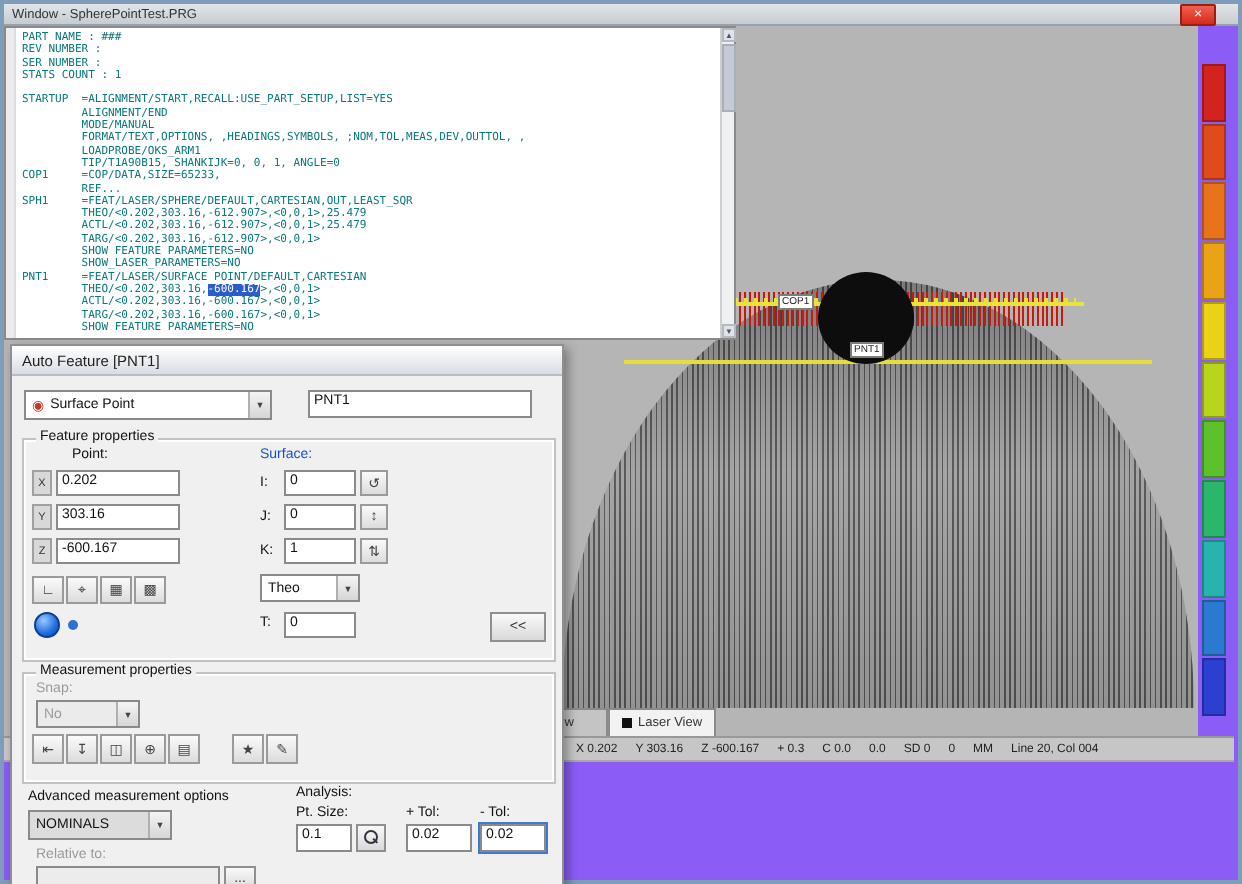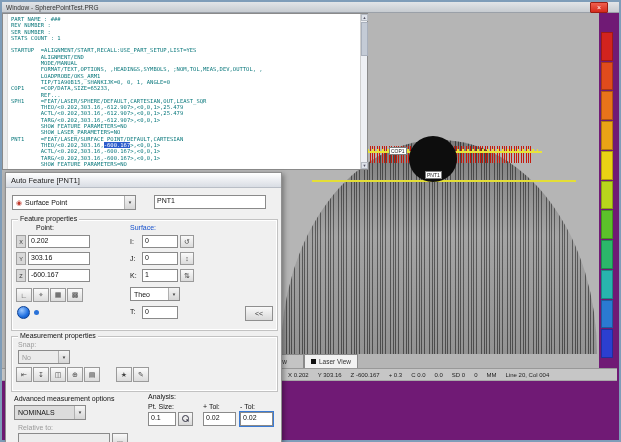--- a/index.html
+++ b/index.html
@@ -1,19 +1,19 @@
 <!DOCTYPE html>
 <html><head>
 <meta charset="utf-8">
 <style>
   * { margin:0; padding:0; box-sizing:border-box; }
   html,body { width:621px; height:442px; }
   body { font-family:"Liberation Sans",sans-serif; background:#888; }
 
-  .app { position:relative; width:621px; height:442px; background:#701a75;
+  .app { position:relative; width:621px; height:442px; background:#8b5cf6;
          overflow:hidden; box-shadow: inset 0 0 0 2px #7f9db9; }
 
   
   .titlebar { position:absolute; left:2px; top:2px; width:617px; height:11px;
               background:linear-gradient(#e2e5e8,#c7ccd1); border-bottom:1px solid #9aa0a8;
               display:flex; align-items:center; padding-left:4px;
               font-size:6.5px; color:#333; }
   .close-btn { position:absolute; top:2px; right:13px; width:18px; height:11px;
                background:linear-gradient(#f0604f,#d52a1b); border:1px solid #9c1d12;
                color:#fff; font-size:7px; line-height:9px; text-align:center; border-radius:1px; }

